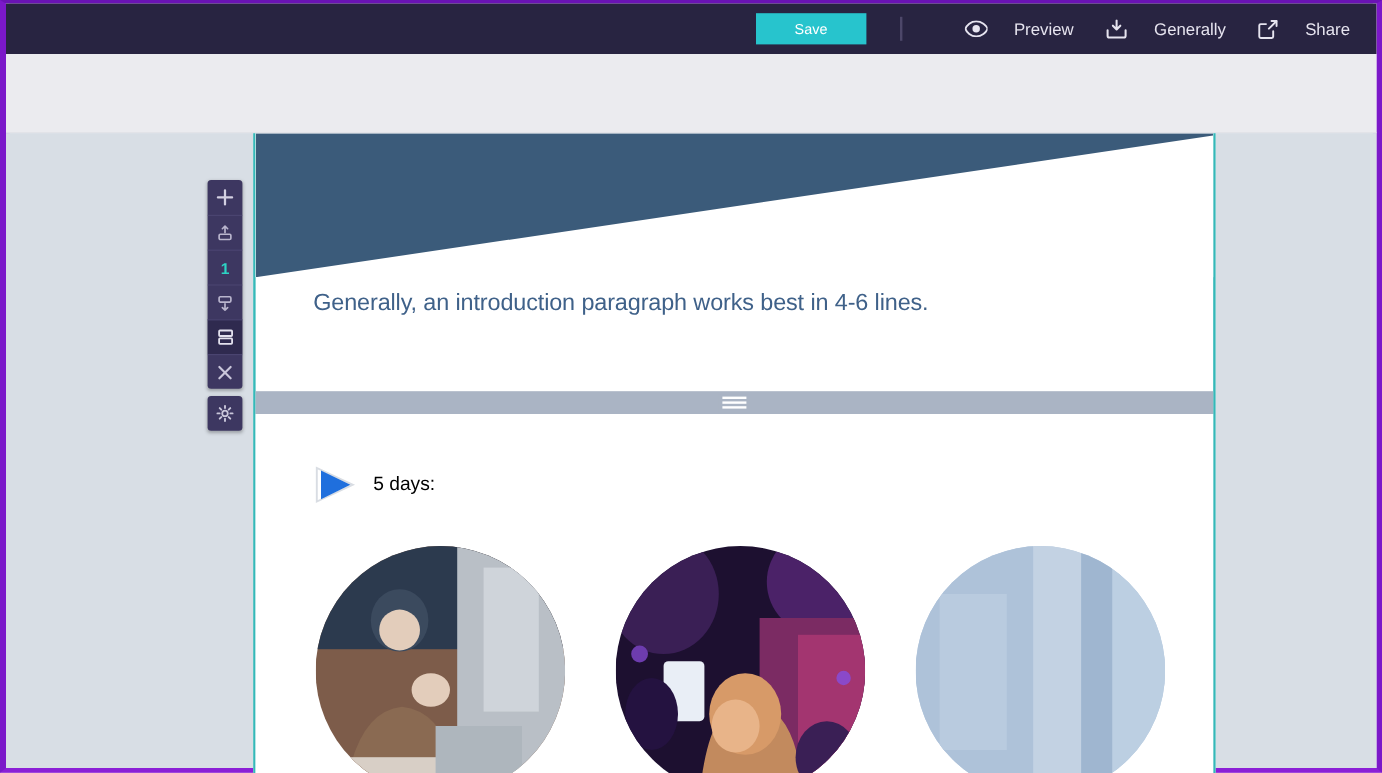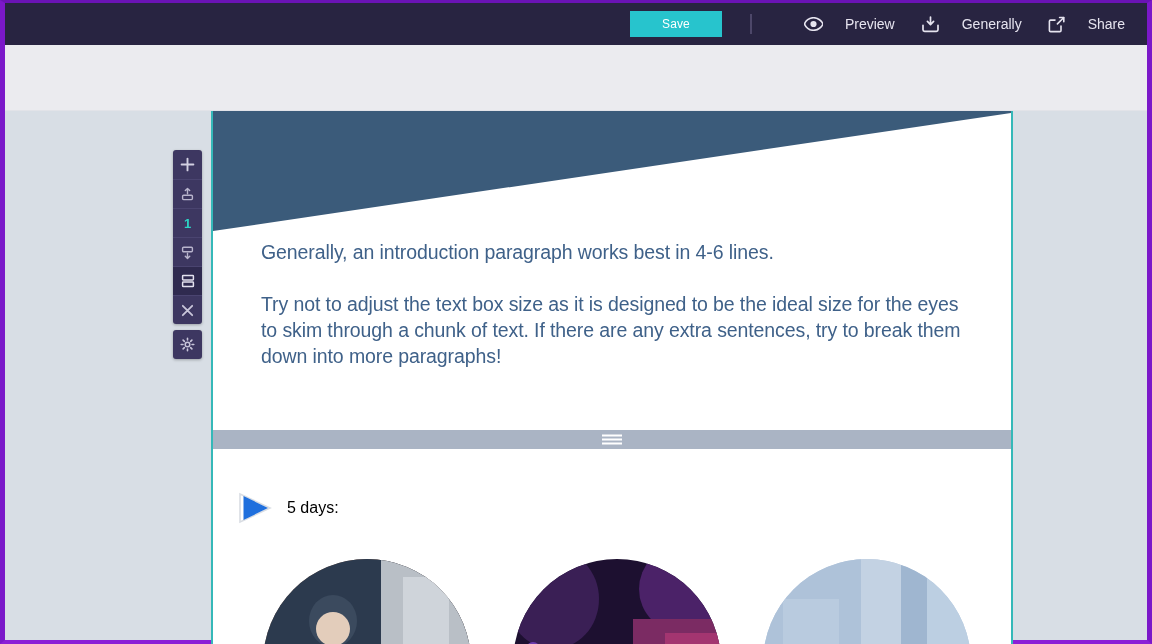--- a/index.html
+++ b/index.html
@@ -141,21 +141,21 @@
     padding:0 3px;
   }
   #drag-handle span {
     display:block; height:2px; background:#ffffff;
   }
 
   
   #days-section { background:#ffffff; padding:42px 0 0 0; }
   #days-heading {
     display:flex; align-items:center; gap:14px;
-    padding-left:24px;
+    padding-left:48px;
   }
   #play-icon { width:36px; height:34px; flex:none; }
 
   
   #circles-row {
     display:flex; justify-content:space-between;
     padding:34px 40px 0 50px;
   }
   .circle-img {
     width:208px; height:208px; border-radius:50%;
@@ -268,21 +268,20 @@
     </div>
 
     <div id="page-block">
 
       <div id="hero-banner">
         <div class="wedge"></div>
       </div>
 
       <div id="intro-text">
         <p>Generally, an introduction paragraph works best in 4-6 lines.</p>
-        <p id="intro-para-2">Try not to adjust the text box size as it is designed to be the ideal size for the eyes to skim through a chunk of text. If there are any extra sentences, try to break them down into more paragraphs!</p>
       </div>
       <div id="intro-spacer"></div>
 
       <div id="section-separator">
         <div id="drag-handle">
           <span></span>
           <span></span>
           <span></span>
         </div>
       </div>

